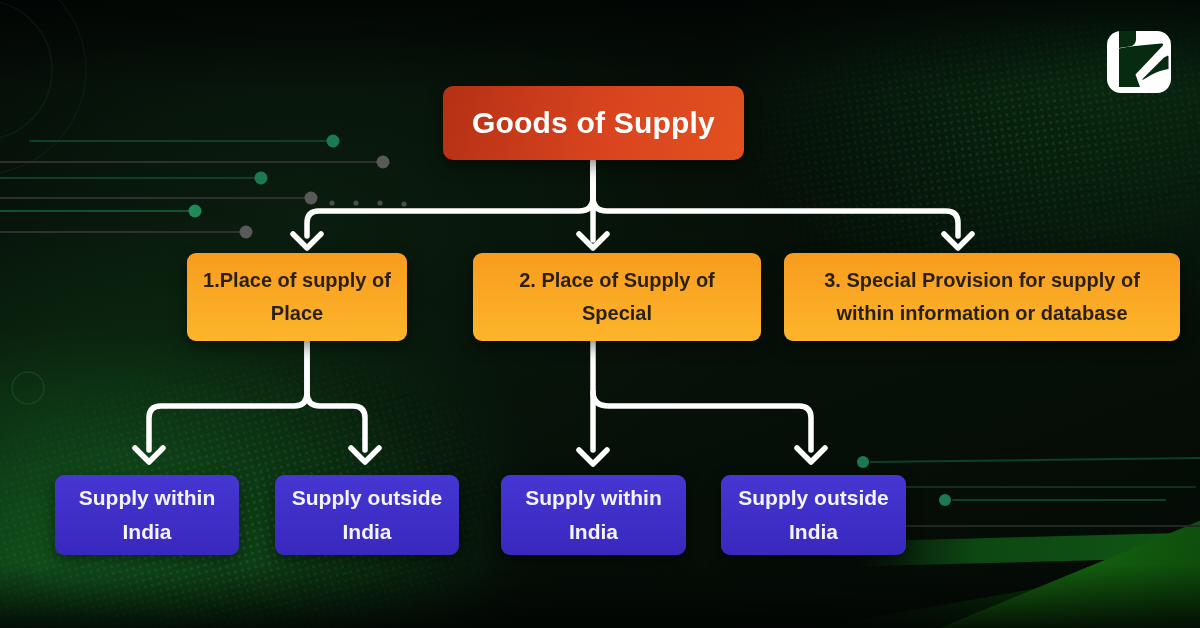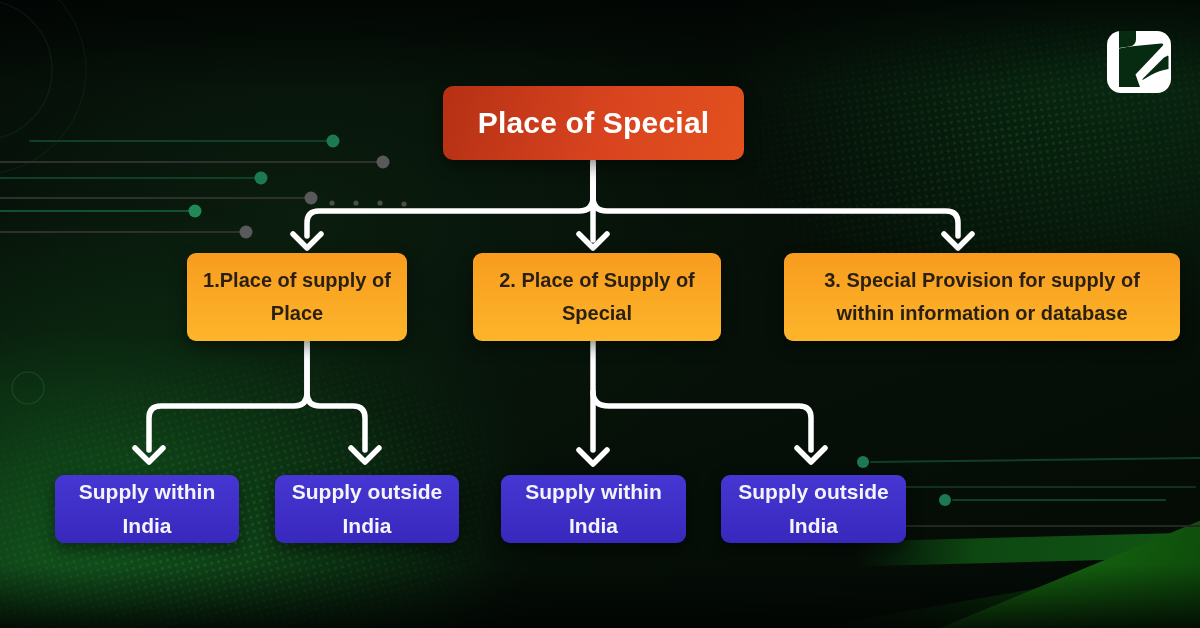--- a/index.html
+++ b/index.html
@@ -57,23 +57,23 @@
   .box{position:absolute;border-radius:10px;display:flex;flex-direction:column;
        align-items:center;justify-content:center;text-align:center;
        box-shadow:0 6px 16px rgba(0,0,0,.45);}
   .root-box{left:443px;top:86px;width:301px;height:74px;
     background:linear-gradient(105deg,#b53014 0%,#d9441f 55%,#e2511e 100%);
     color:#ffffff;font-size:30px;font-weight:700;letter-spacing:.2px;}
   .l1{top:253px;height:88px;border-radius:9px;
     background:linear-gradient(180deg,#f89c1e,#fdb52b);
     color:#291f12;font-size:20px;font-weight:600;line-height:33px;}
   .l1-1{left:187px;width:220px;}
-  .l1-2{left:473px;width:248px;}
+  .l1-2{left:473px;width:288px;}
   .l1-3{left:784px;width:396px;}
-  .l2{top:475px;height:68px;border-radius:9px;
+  .l2{top:475px;height:80px;border-radius:9px;
     background:linear-gradient(180deg,#4637d3,#3828bd);
     color:#f4f4fc;font-size:21px;font-weight:600;line-height:34px;}
   .l2-1{left:55px;width:184px;}
   .l2-2{left:275px;width:184px;}
   .l2-3{left:501px;width:185px;}
   .l2-4{left:721px;width:185px;}
   .logo{position:absolute;left:1107px;top:31px;width:64px;height:62px;}
   svg.decor,svg.connectors{position:absolute;left:0;top:0;}
 </style>
 </head>
@@ -136,21 +136,21 @@
       <path d="M351 448 L365 462 L379 448"></path>
 
       <path d="M593 342 V450"></path>
       <path d="M579 450 L593 464 L607 450"></path>
       <path d="M593 392 Q593 406 609 406 H799 Q811 406 811 418 V450"></path>
       <path d="M797 448 L811 462 L825 448"></path>
     </g>
   </svg>
 
   <div class="box root-box">
-    <span>Place of Special</span>
+    <span>Goods of Supply</span>
   </div>
 
   <div class="box l1 l1-1">
     <span>1.Place of supply of</span>
     <span>Place</span>
   </div>
   <div class="box l1 l1-2">
     <span>2. Place of Supply of</span>
     <span>Special</span>
   </div>

